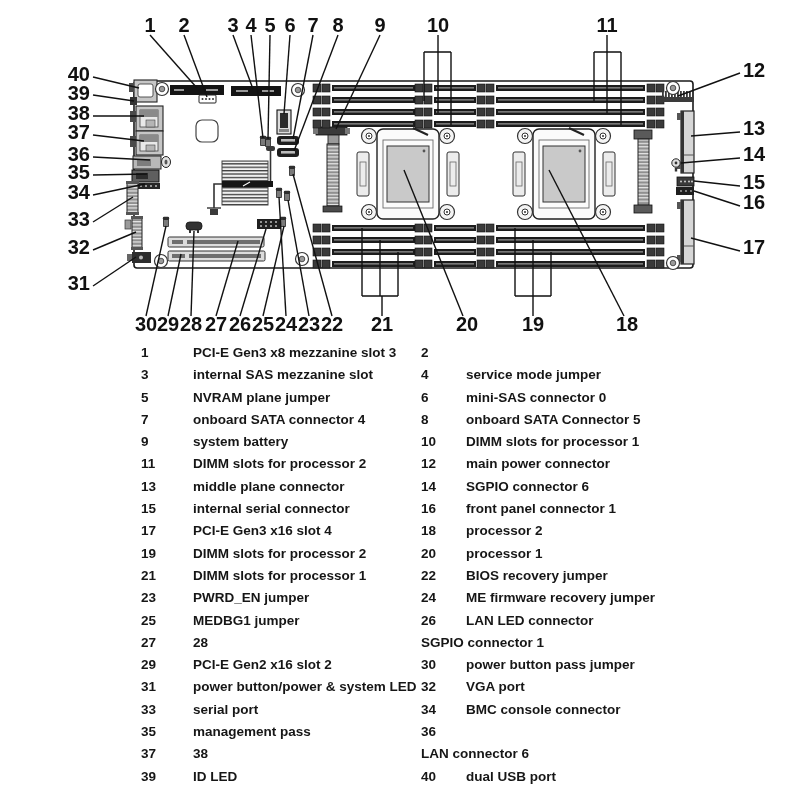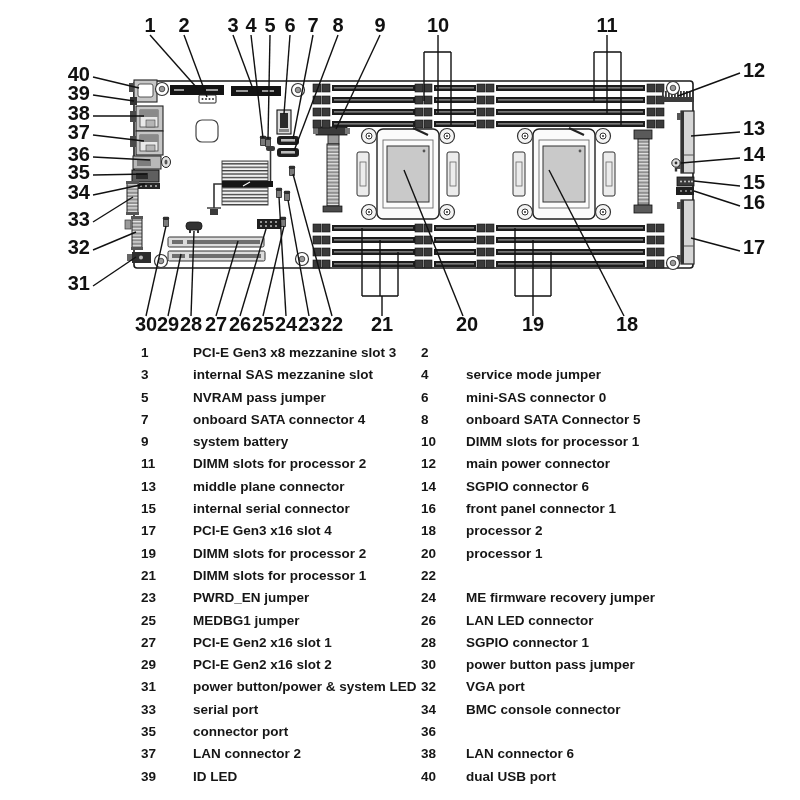--- a/index.html
+++ b/index.html
@@ -393,21 +393,21 @@
     <span class="lnum">2</span>
   </div>
   <div class="lrow">
     <span class="lnum">3</span>
     <span class="llabel">internal SAS mezzanine slot</span>
     <span class="lnum">4</span>
     <span class="llabel">service mode jumper</span>
   </div>
   <div class="lrow">
     <span class="lnum">5</span>
-    <span class="llabel">NVRAM pass jumper</span>
+    <span class="llabel">NVRAM plane jumper</span>
     <span class="lnum">6</span>
     <span class="llabel">mini-SAS connector 0</span>
   </div>
   <div class="lrow">
     <span class="lnum">7</span>
     <span class="llabel">onboard SATA connector 4</span>
     <span class="lnum">8</span>
     <span class="llabel">onboard SATA Connector 5</span>
   </div>
   <div class="lrow">
@@ -443,36 +443,36 @@
   <div class="lrow">
     <span class="lnum">19</span>
     <span class="llabel">DIMM slots for processor 2</span>
     <span class="lnum">20</span>
     <span class="llabel">processor 1</span>
   </div>
   <div class="lrow">
     <span class="lnum">21</span>
     <span class="llabel">DIMM slots for processor 1</span>
     <span class="lnum">22</span>
+    <span class="llabel">BIOS recovery jumper</span>
   </div>
   <div class="lrow">
     <span class="lnum">23</span>
     <span class="llabel">PWRD_EN jumper</span>
     <span class="lnum">24</span>
     <span class="llabel">ME firmware recovery jumper</span>
   </div>
   <div class="lrow">
     <span class="lnum">25</span>
     <span class="llabel">MEDBG1 jumper</span>
     <span class="lnum">26</span>
     <span class="llabel">LAN LED connector</span>
   </div>
   <div class="lrow">
     <span class="lnum">27</span>
-    <span class="llabel">PCI-E Gen2 x16 slot 1</span>
     <span class="lnum">28</span>
     <span class="llabel">SGPIO connector 1</span>
   </div>
   <div class="lrow">
     <span class="lnum">29</span>
     <span class="llabel">PCI-E Gen2 x16 slot 2</span>
     <span class="lnum">30</span>
     <span class="llabel">power button pass jumper</span>
   </div>
   <div class="lrow">
@@ -482,26 +482,25 @@
     <span class="llabel">VGA port</span>
   </div>
   <div class="lrow">
     <span class="lnum">33</span>
     <span class="llabel">serial port</span>
     <span class="lnum">34</span>
     <span class="llabel">BMC console connector</span>
   </div>
   <div class="lrow">
     <span class="lnum">35</span>
-    <span class="llabel">connector port</span>
+    <span class="llabel">management pass</span>
     <span class="lnum">36</span>
   </div>
   <div class="lrow">
     <span class="lnum">37</span>
-    <span class="llabel">LAN connector 2</span>
     <span class="lnum">38</span>
     <span class="llabel">LAN connector 6</span>
   </div>
   <div class="lrow">
     <span class="lnum">39</span>
     <span class="llabel">ID LED</span>
     <span class="lnum">40</span>
     <span class="llabel">dual USB port</span>
   </div>
 </div>

